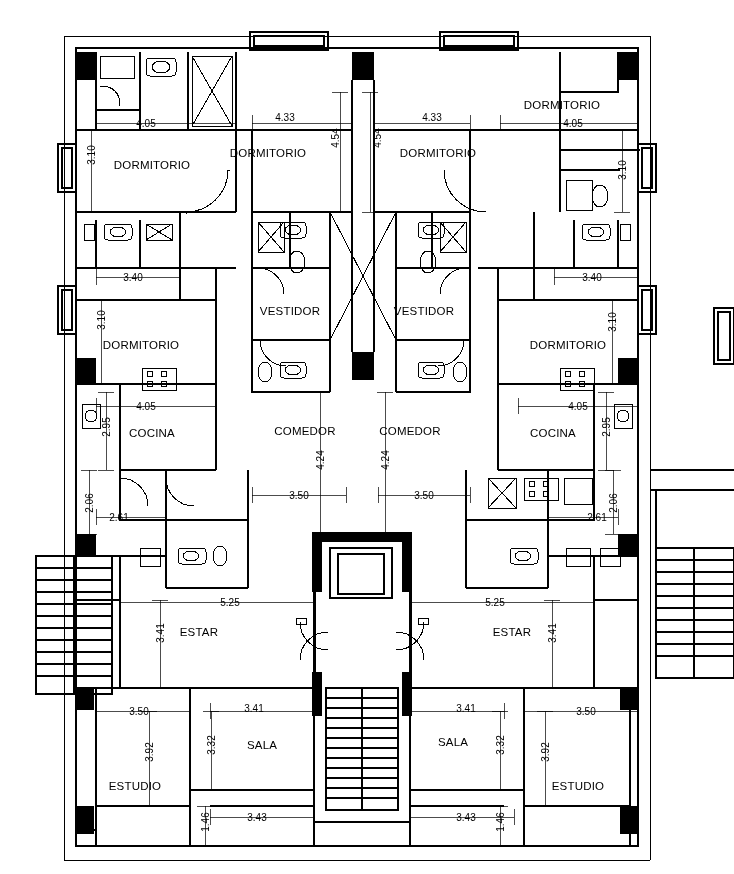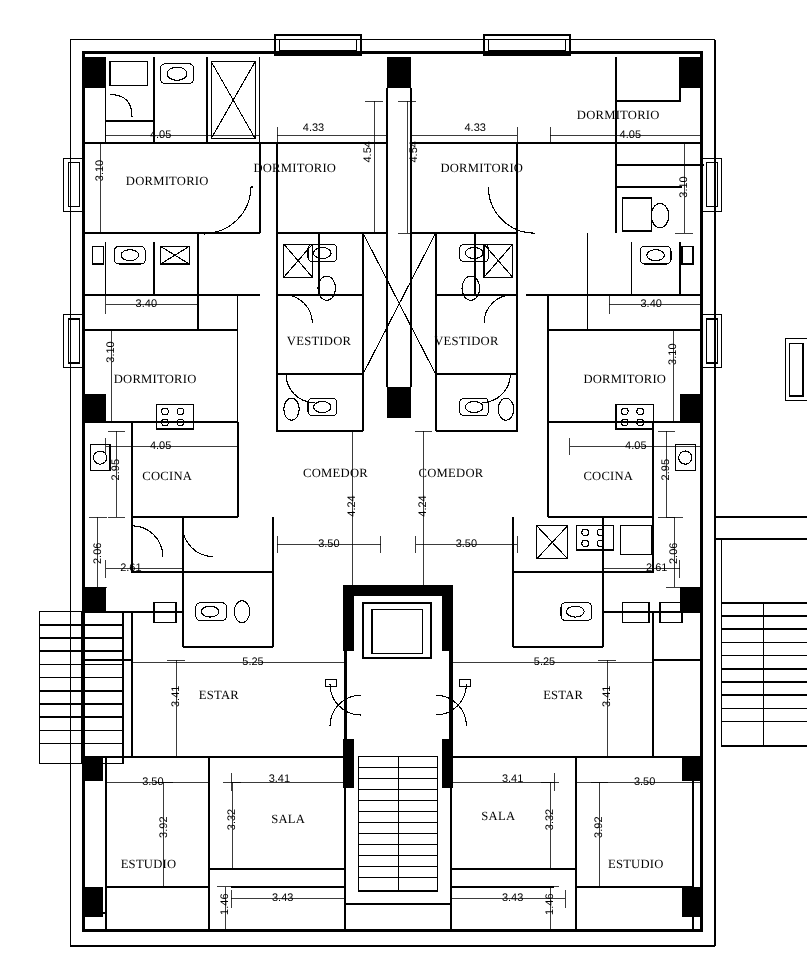--- a/index.html
+++ b/index.html
@@ -22,21 +22,21 @@
   svg#floorplan {
     position: absolute;
     left: 0;
     top: 0;
     width: 734px;
     height: 874px;
     display: block;
   }
   .room-label {
     position: absolute;
-    font-family: Liberation Serif, serif;
+    font-family: Liberation Sans, sans-serif;
     font-size: 11.5px;
     letter-spacing: 0.2px;
     color: #000000;
     white-space: nowrap;
     transform: translate(-50%, -50%);
     pointer-events: none;
   }
   .dim-label {
     position: absolute;
     font-family: "Liberation Sans", sans-serif;

